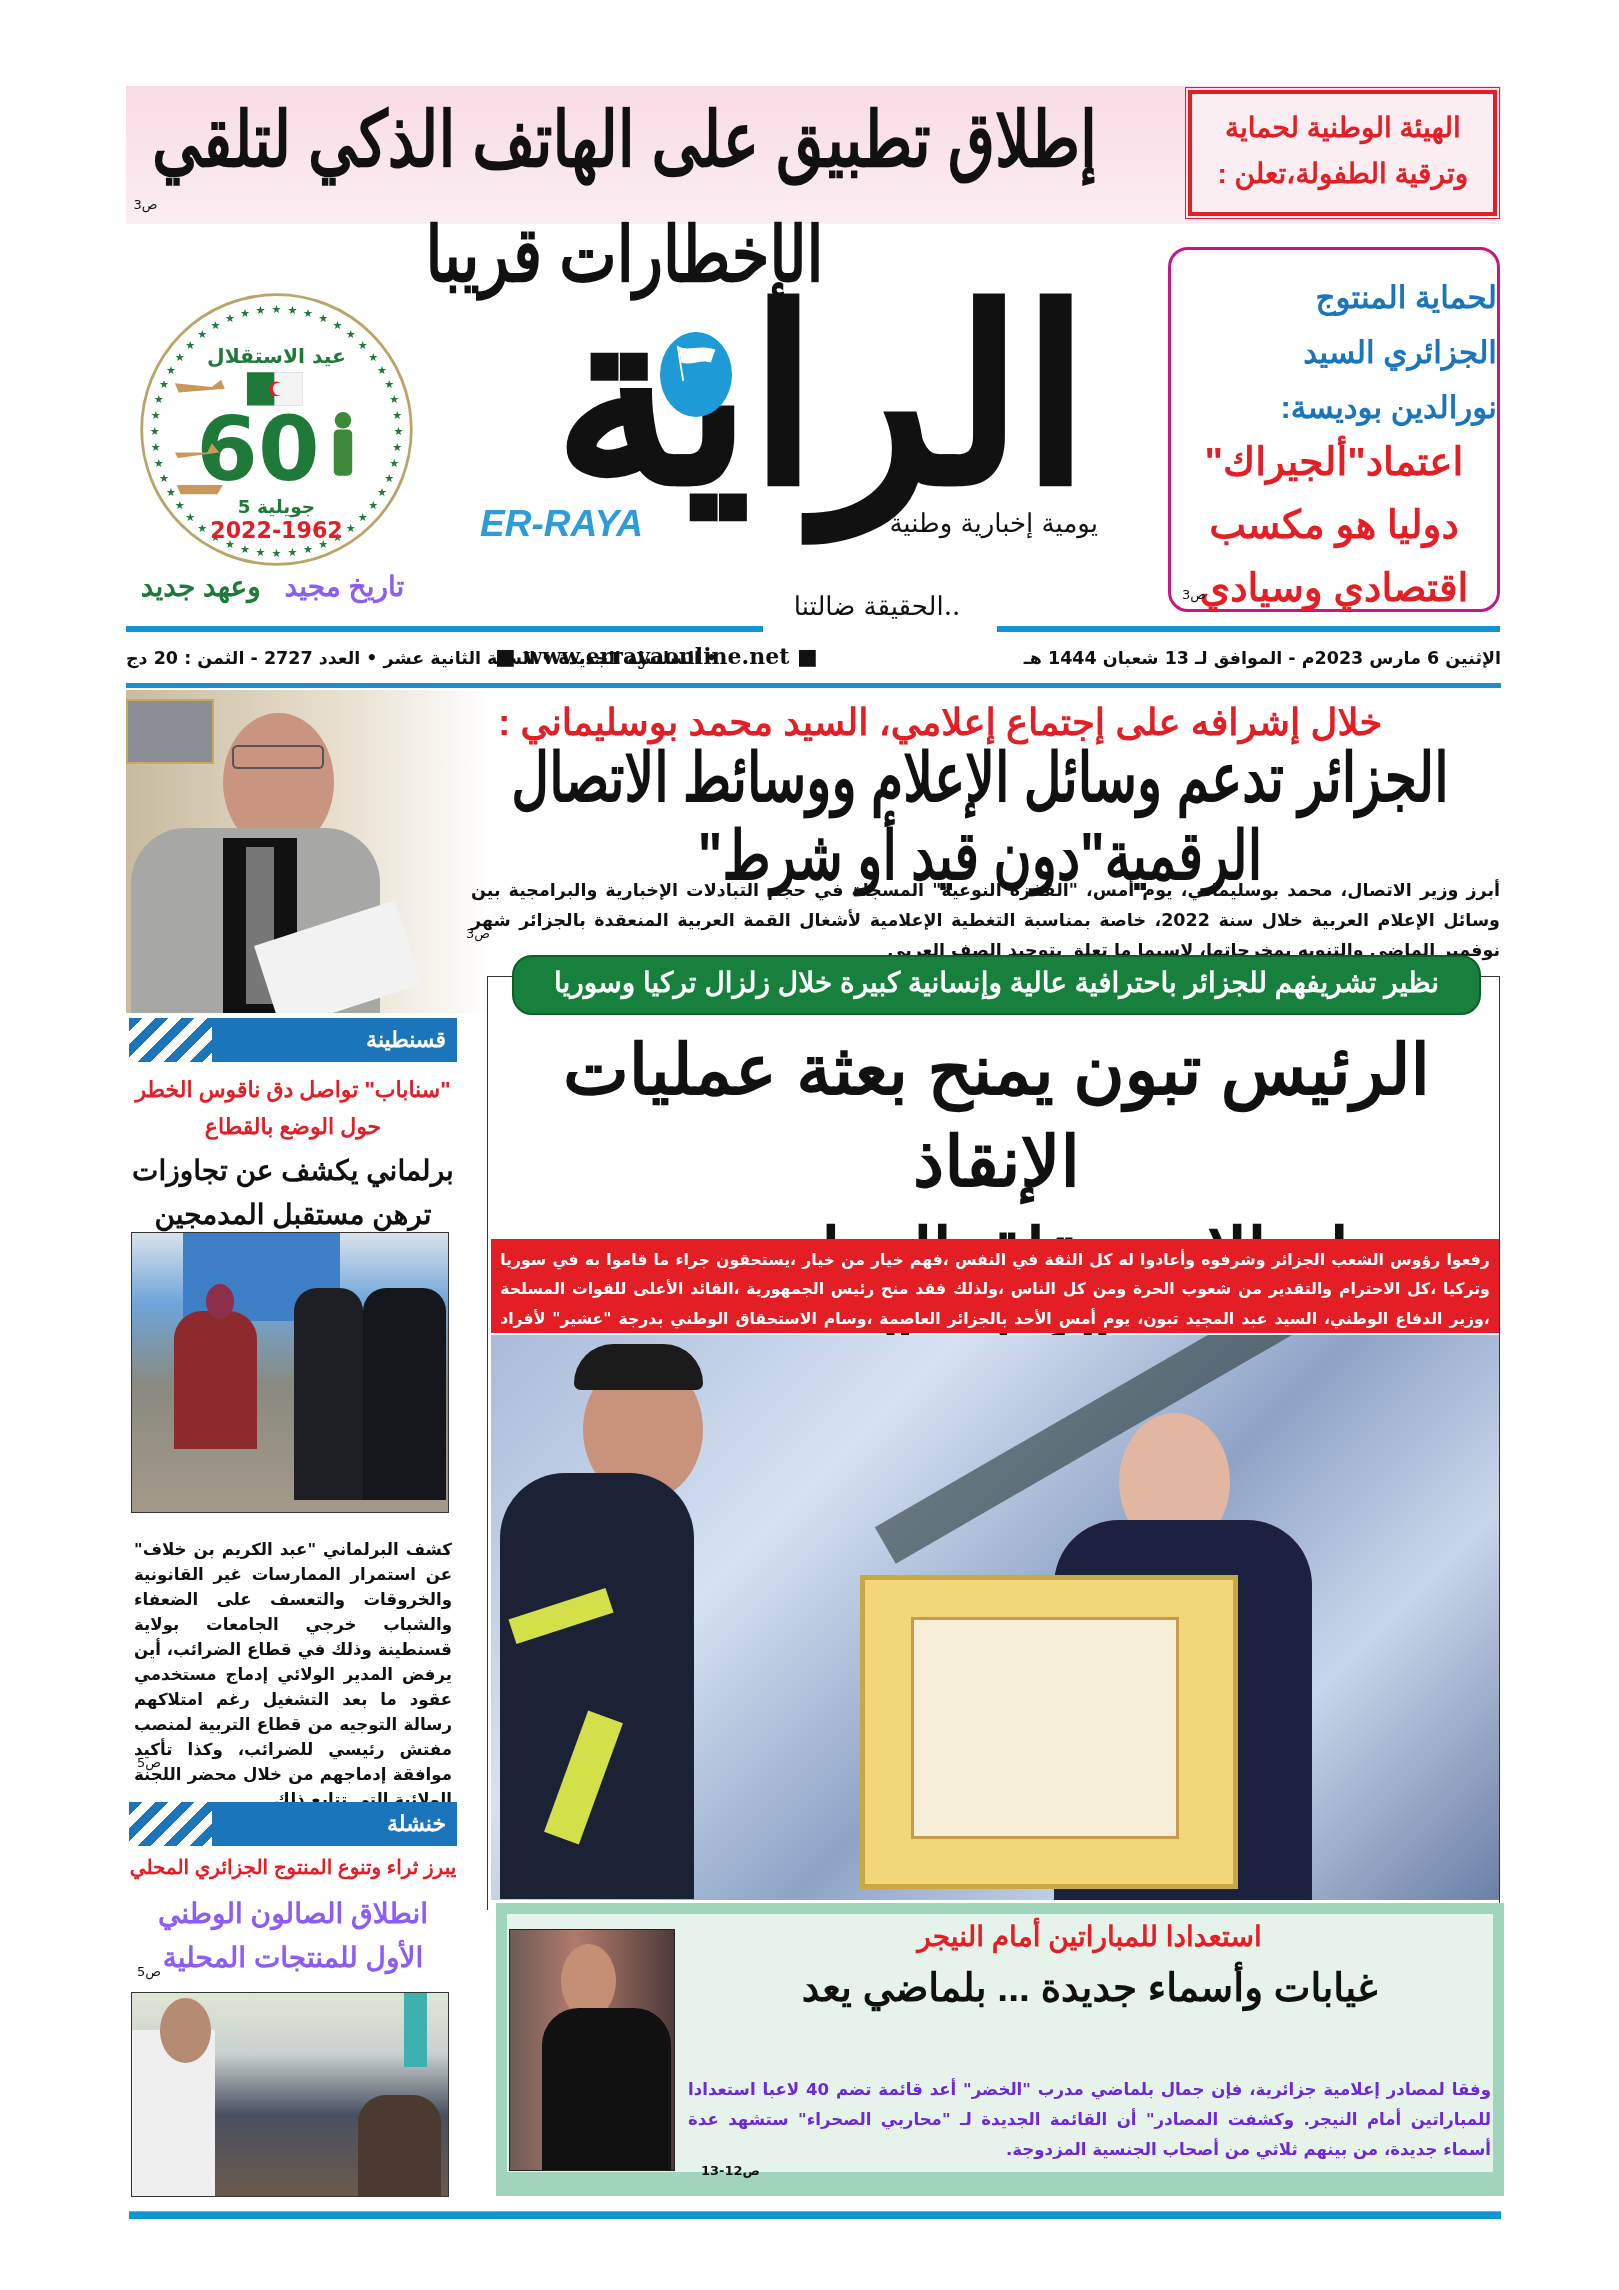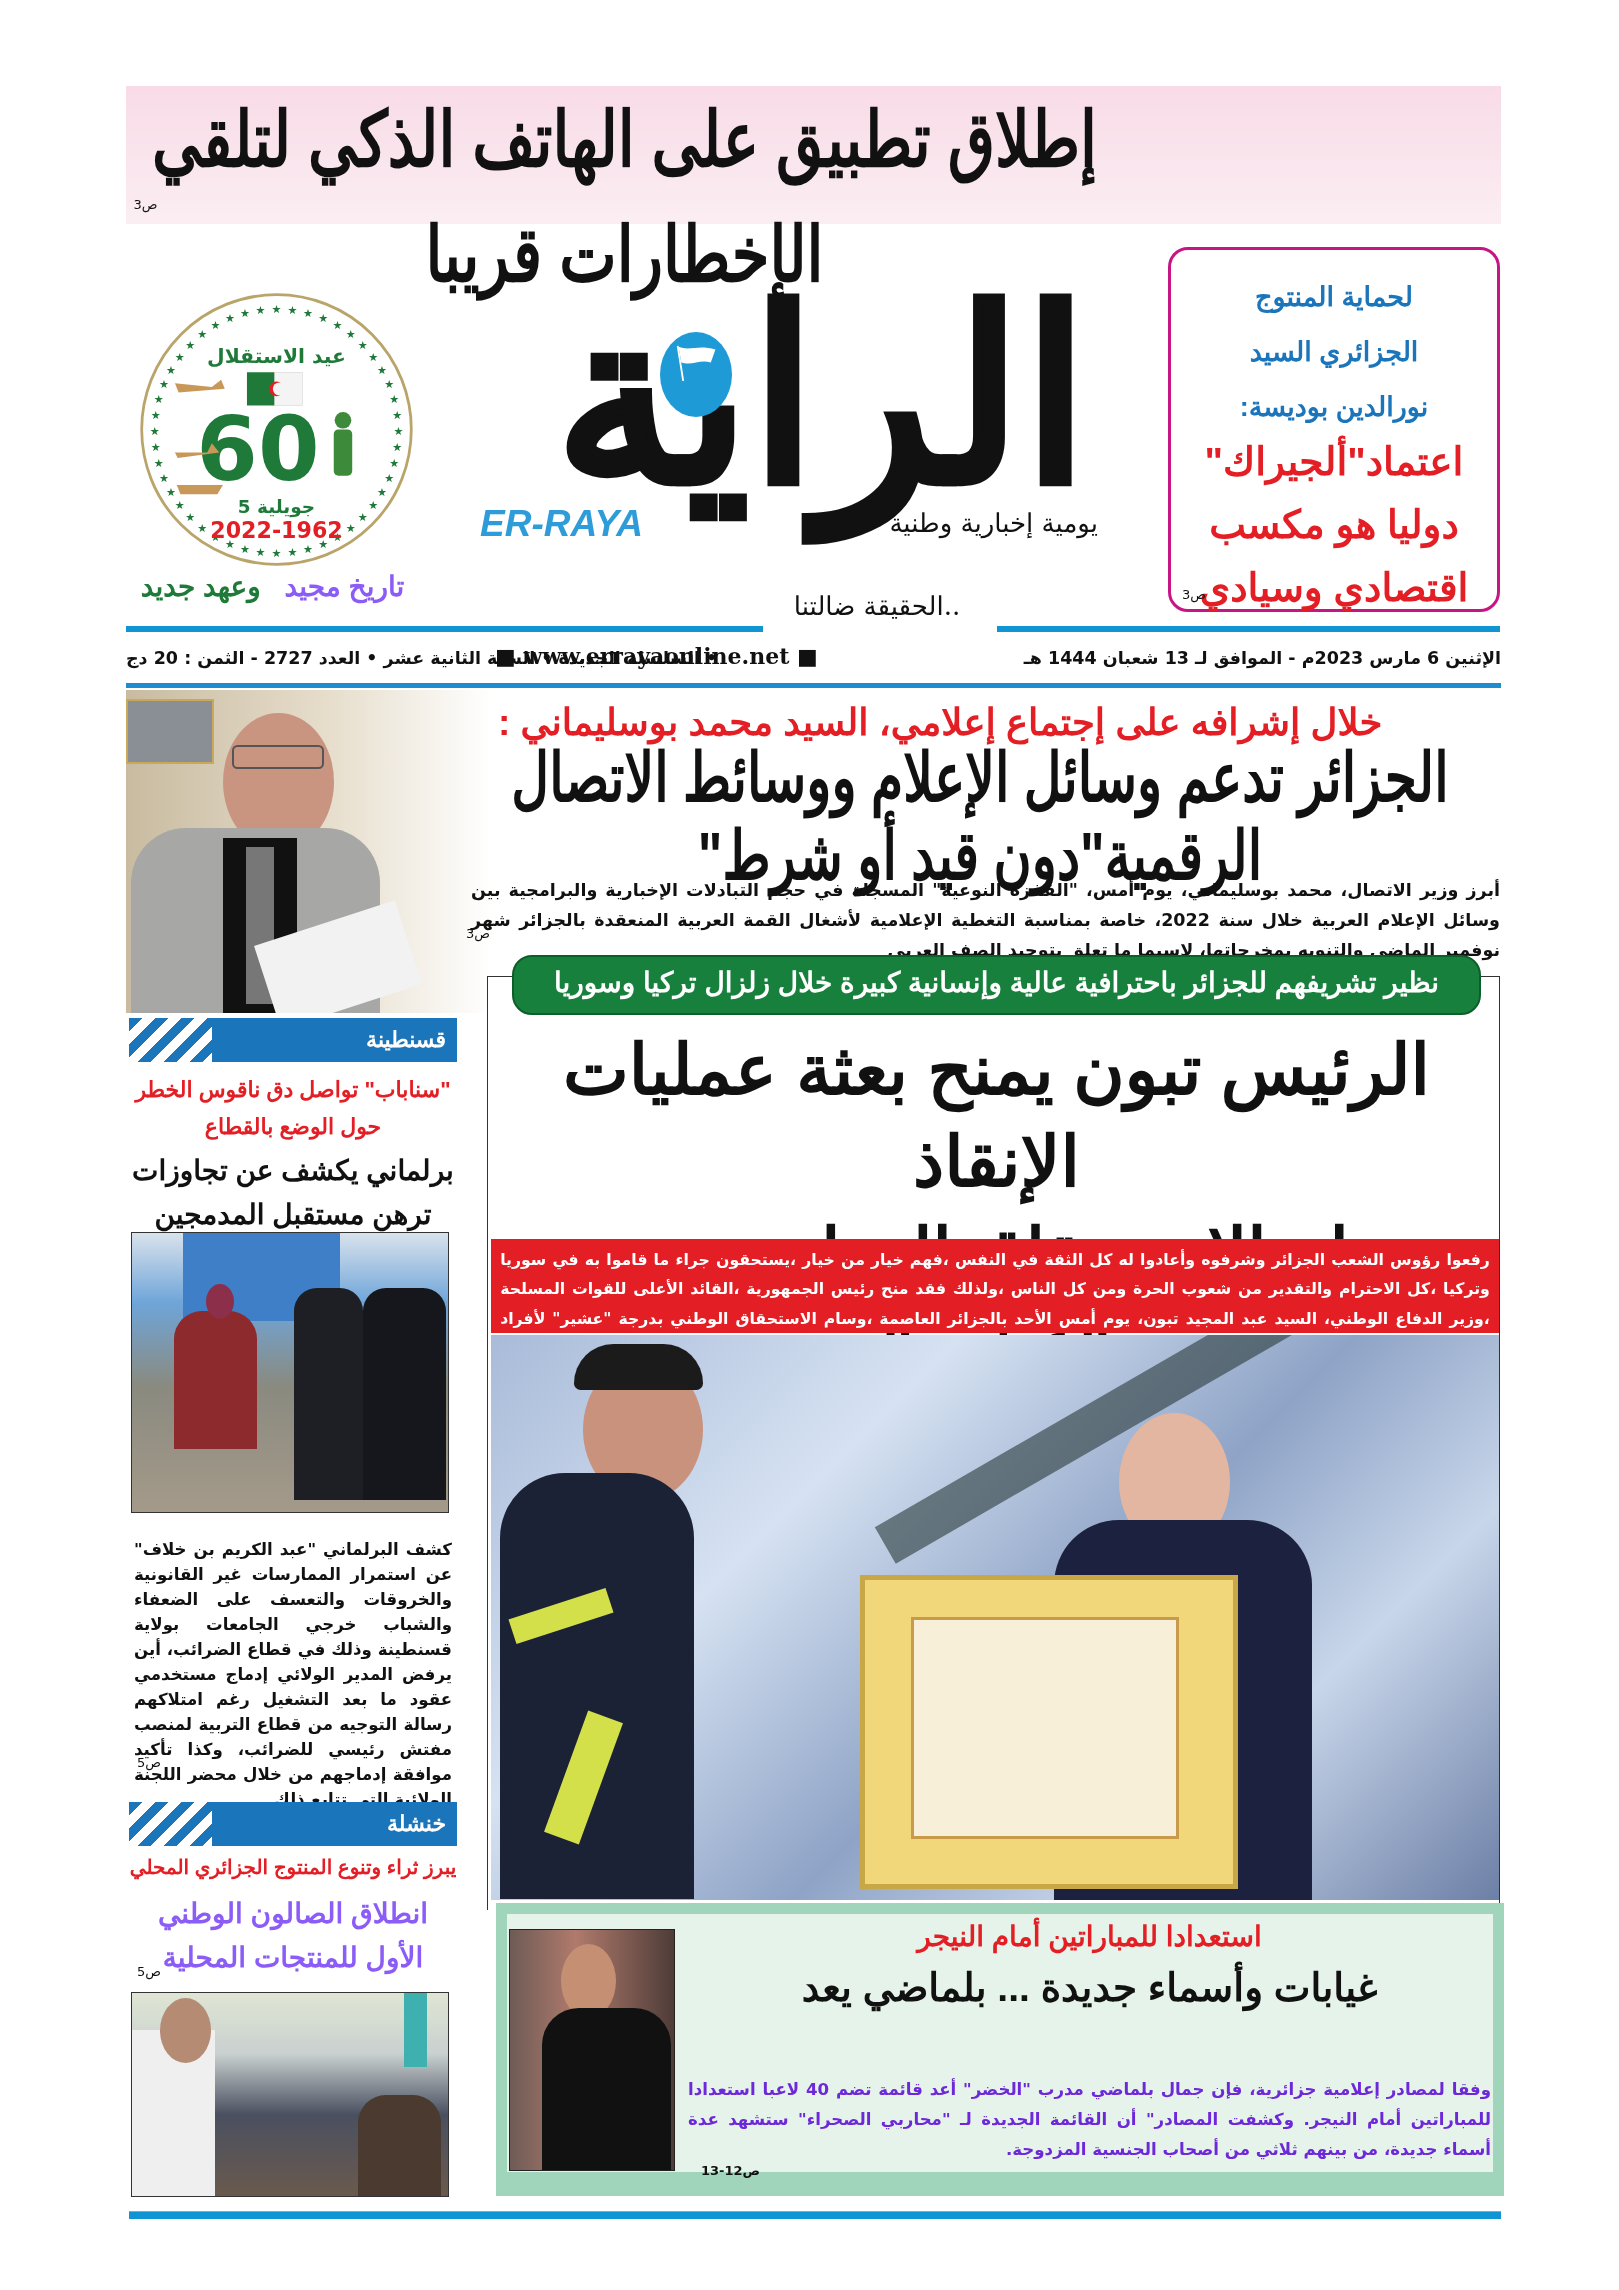--- a/index.html
+++ b/index.html
@@ -36,22 +36,22 @@
   #logo-circle { left: 180px; top: 55px; width: 72px; height: 85px; border-radius: 50%; background: #1e9ad6; }
   #logo-flag { left: 194px; top: 67px; width: 46px; height: 37px; }
   #logo-latin { left: 0; top: 226px; font-size: 37px; font-weight: bold; font-style: italic;
     color: #2e9cd8; direction: ltr; font-family: "Liberation Sans", sans-serif; }
   #logo-sub { right: 28px; top: 231px; font-size: 26px; color: #111; font-family: "DejaVu Serif", serif; }
   #logo-motto { left: 766px; top: 591px; width: 222px; text-align: center; font-size: 26px; color: #111;
     font-family: "DejaVu Serif", serif; }
 
   #promo-box { left: 1168px; top: 247px; width: 332px; height: 365px;
     border: 3.7px solid #c71585; border-radius: 20px; background: #fff; }
-  #promo-blue { top: 20px; width: 100%; text-align: center; color: #1b75bb;
-    font-size: 27px; line-height: 55px; font-weight: bold; font-family: "Liberation Sans", sans-serif; }
+  #promo-blue { top: 20px; width: 100%; text-align: right; color: #1b75bb;
+    font-size: 31px; line-height: 55px; font-weight: bold; font-family: "Liberation Sans", sans-serif; }
   #promo-red { top: 180px; width: 100%; text-align: center; color: #e31e24;
     font-size: 39px; line-height: 63px; font-weight: bold; font-family: "Liberation Sans", sans-serif; }
   #promo-ref { left: 11px; top: 337px; font-size: 13px; }
 
   
   .rule-blue { height: 5.5px; background: #0f95d4; }
   #info-rule-l { left: 126px; top: 626px; width: 637px; }
   #info-rule-r { left: 997px; top: 626px; width: 503px; }
   #info-bar { left: 126px; top: 641px; width: 1375px; height: 37px; }
   #info-date { right: 0; top: 7.4px; font-size: 17.5px; color: #111; font-weight: bold; }
@@ -123,20 +123,26 @@
 
   #bottom-rule { left: 129px; top: 2211px; width: 1372px; height: 8.3px; background: #0f95d4; border-top: 1.8px solid #5bb8e6; }
   .ref { color: #111; }
 </style>
 </head>
 <body>
 
 <div id="top-banner" class="abs">
   <div id="top-headline" class="abs">إطلاق تطبيق على الهاتف الذكي لتلقي الإخطارات قريبا</div>
   <div id="top-page-ref" class="abs ref">ص3</div>
+  <div id="top-boxed" class="abs">
+    <div id="top-boxed-text">
+      <div>الهيئة الوطنية لحماية</div>
+      <div>وترقية الطفولة،تعلن :</div>
+    </div>
+  </div>
 </div>
 
 <svg id="emblem" class="abs" viewBox="0 0 300 300">
   <circle cx="150" cy="150" r="146" fill="#fff" stroke="#b9a46a" stroke-width="3"></circle>
   <g id="emblem-stars">
       <text x="282" y="156" text-anchor="middle" font-size="12" fill="#1f7a3a">★</text>
       <text x="280.870721701343" y="173.2294573730468" text-anchor="middle" font-size="12" fill="#1f7a3a">★</text>
       <text x="277.50220907015705" y="190.16411395353273" text-anchor="middle" font-size="12" fill="#1f7a3a">★</text>
       <text x="271.95209829148985" y="206.51421307219186" text-anchor="middle" font-size="12" fill="#1f7a3a">★</text>
       <text x="264.3153532995459" y="222" text-anchor="middle" font-size="12" fill="#1f7a3a">★</text>

